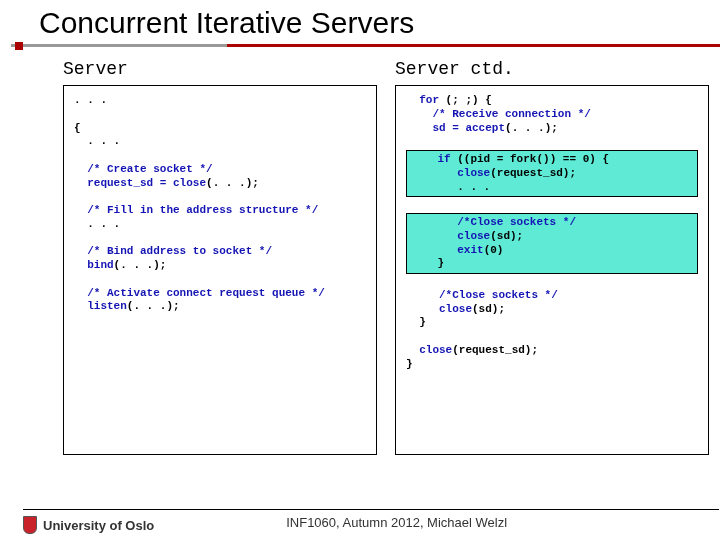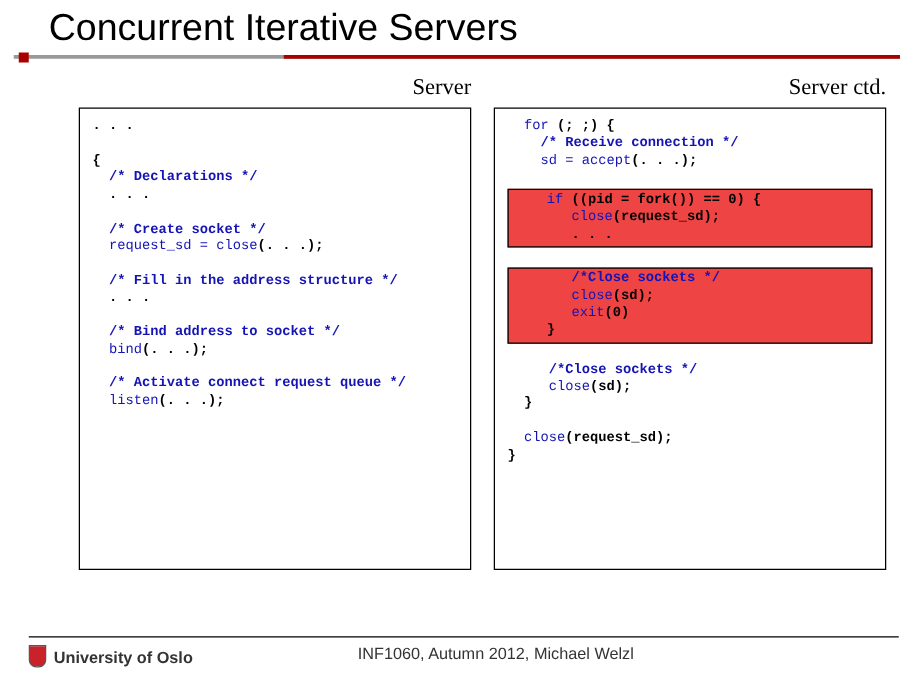--- a/index.html
+++ b/index.html
@@ -7,30 +7,30 @@
   .slide { width: 720px; height: 540px; position: relative; margin-left: 11px; }
 
   .titlebar { position: relative; padding: 6px 0 0 0; }
   .title-underline-gray { height: 3px; background: #999; margin-top: 4px; }
   .title-underline-red  { height: 3px; background: #a00; width: 70%; margin-top: -3px; margin-left: 30%; }
   .title-dot { width: 8px; height: 8px; background: #a00; position: absolute; left: 4px; top: 42px; }
   h1 { font-size: 30px; font-weight: 400; padding-left: 28px; font-family: Verdana, sans-serif; }
 
   .columns { display: flex; gap: 18px; padding: 12px 22px 0 52px; }
   .col { flex: 1; }
-  .col-head { font-size: 18px; font-family: Liberation Serif, serif; margin-bottom: 6px; text-align: right; }
+  .col-head { font-size: 18px; font-family: Liberation Mono, monospace; margin-bottom: 6px; }
 
   .codebox { border: 1px solid #000; padding: 8px 10px; height: 370px; font-family: "Courier New", monospace; font-size: 11px; line-height: 1.25; position: relative; }
   .codebox pre, .codeline { font-family: "Courier New", monospace; font-size: 11px; line-height: 1.25; white-space: pre; }
 
-  .kw  { color: #1414b4; font-weight: normal; }
+  .kw  { color: #1414b4; font-weight: bold; }
   .cmt { color: #1414b4; font-weight: bold; }
   .nrm { color: #000; font-weight: bold; }
 
-  .hl { border: 1px solid #000; background: #ef4444; padding: 2px 4px; display: block; margin: 1px 0; }
+  .hl { border: 1px solid #000; background: #5eead4; padding: 2px 4px; display: block; margin: 1px 0; }
 
   .footer { position: absolute; bottom: 6px; left: 0; right: 0; display: flex; justify-content: space-between; align-items: flex-end; padding: 0 12px; font-size: 13px; color: #333; }
   .footer .uni { display: flex; align-items: center; gap: 6px; }
   .shield { width: 14px; height: 18px; border: 1px solid #555; border-radius: 0 0 6px 6px; background: linear-gradient(#c9222a, #c9222a); }
   .footline { height: 1px; background: #000; margin: 0 12px 2px 12px; }
   .footcenter { text-align: center; flex: 1; padding-bottom: 4px; }
 </style>
 </head>
 <body>
 
@@ -43,21 +43,20 @@
   </div>
 
   <div class="columns">
 
     <div class="col">
       <div class="col-head">Server</div>
       <div class="codebox">
 <div class="codeline nrm">. . .</div>
 <div class="codeline">&nbsp;</div>
 <div class="codeline nrm">{</div>
-<div class="codeline cmt">  /* Declarations */</div>
 <div class="codeline nrm">  . . .</div>
 <div class="codeline">&nbsp;</div>
 <div class="codeline cmt">  /* Create socket */</div>
 <div class="codeline"><span class="kw">  request_sd = close</span><span class="nrm">(. . .);</span></div>
 <div class="codeline">&nbsp;</div>
 <div class="codeline cmt">  /* Fill in the address structure */</div>
 <div class="codeline nrm">  . . .</div>
 <div class="codeline">&nbsp;</div>
 <div class="codeline cmt">  /* Bind address to socket */</div>
 <div class="codeline"><span class="kw">  bind</span><span class="nrm">(. . .);</span></div>

